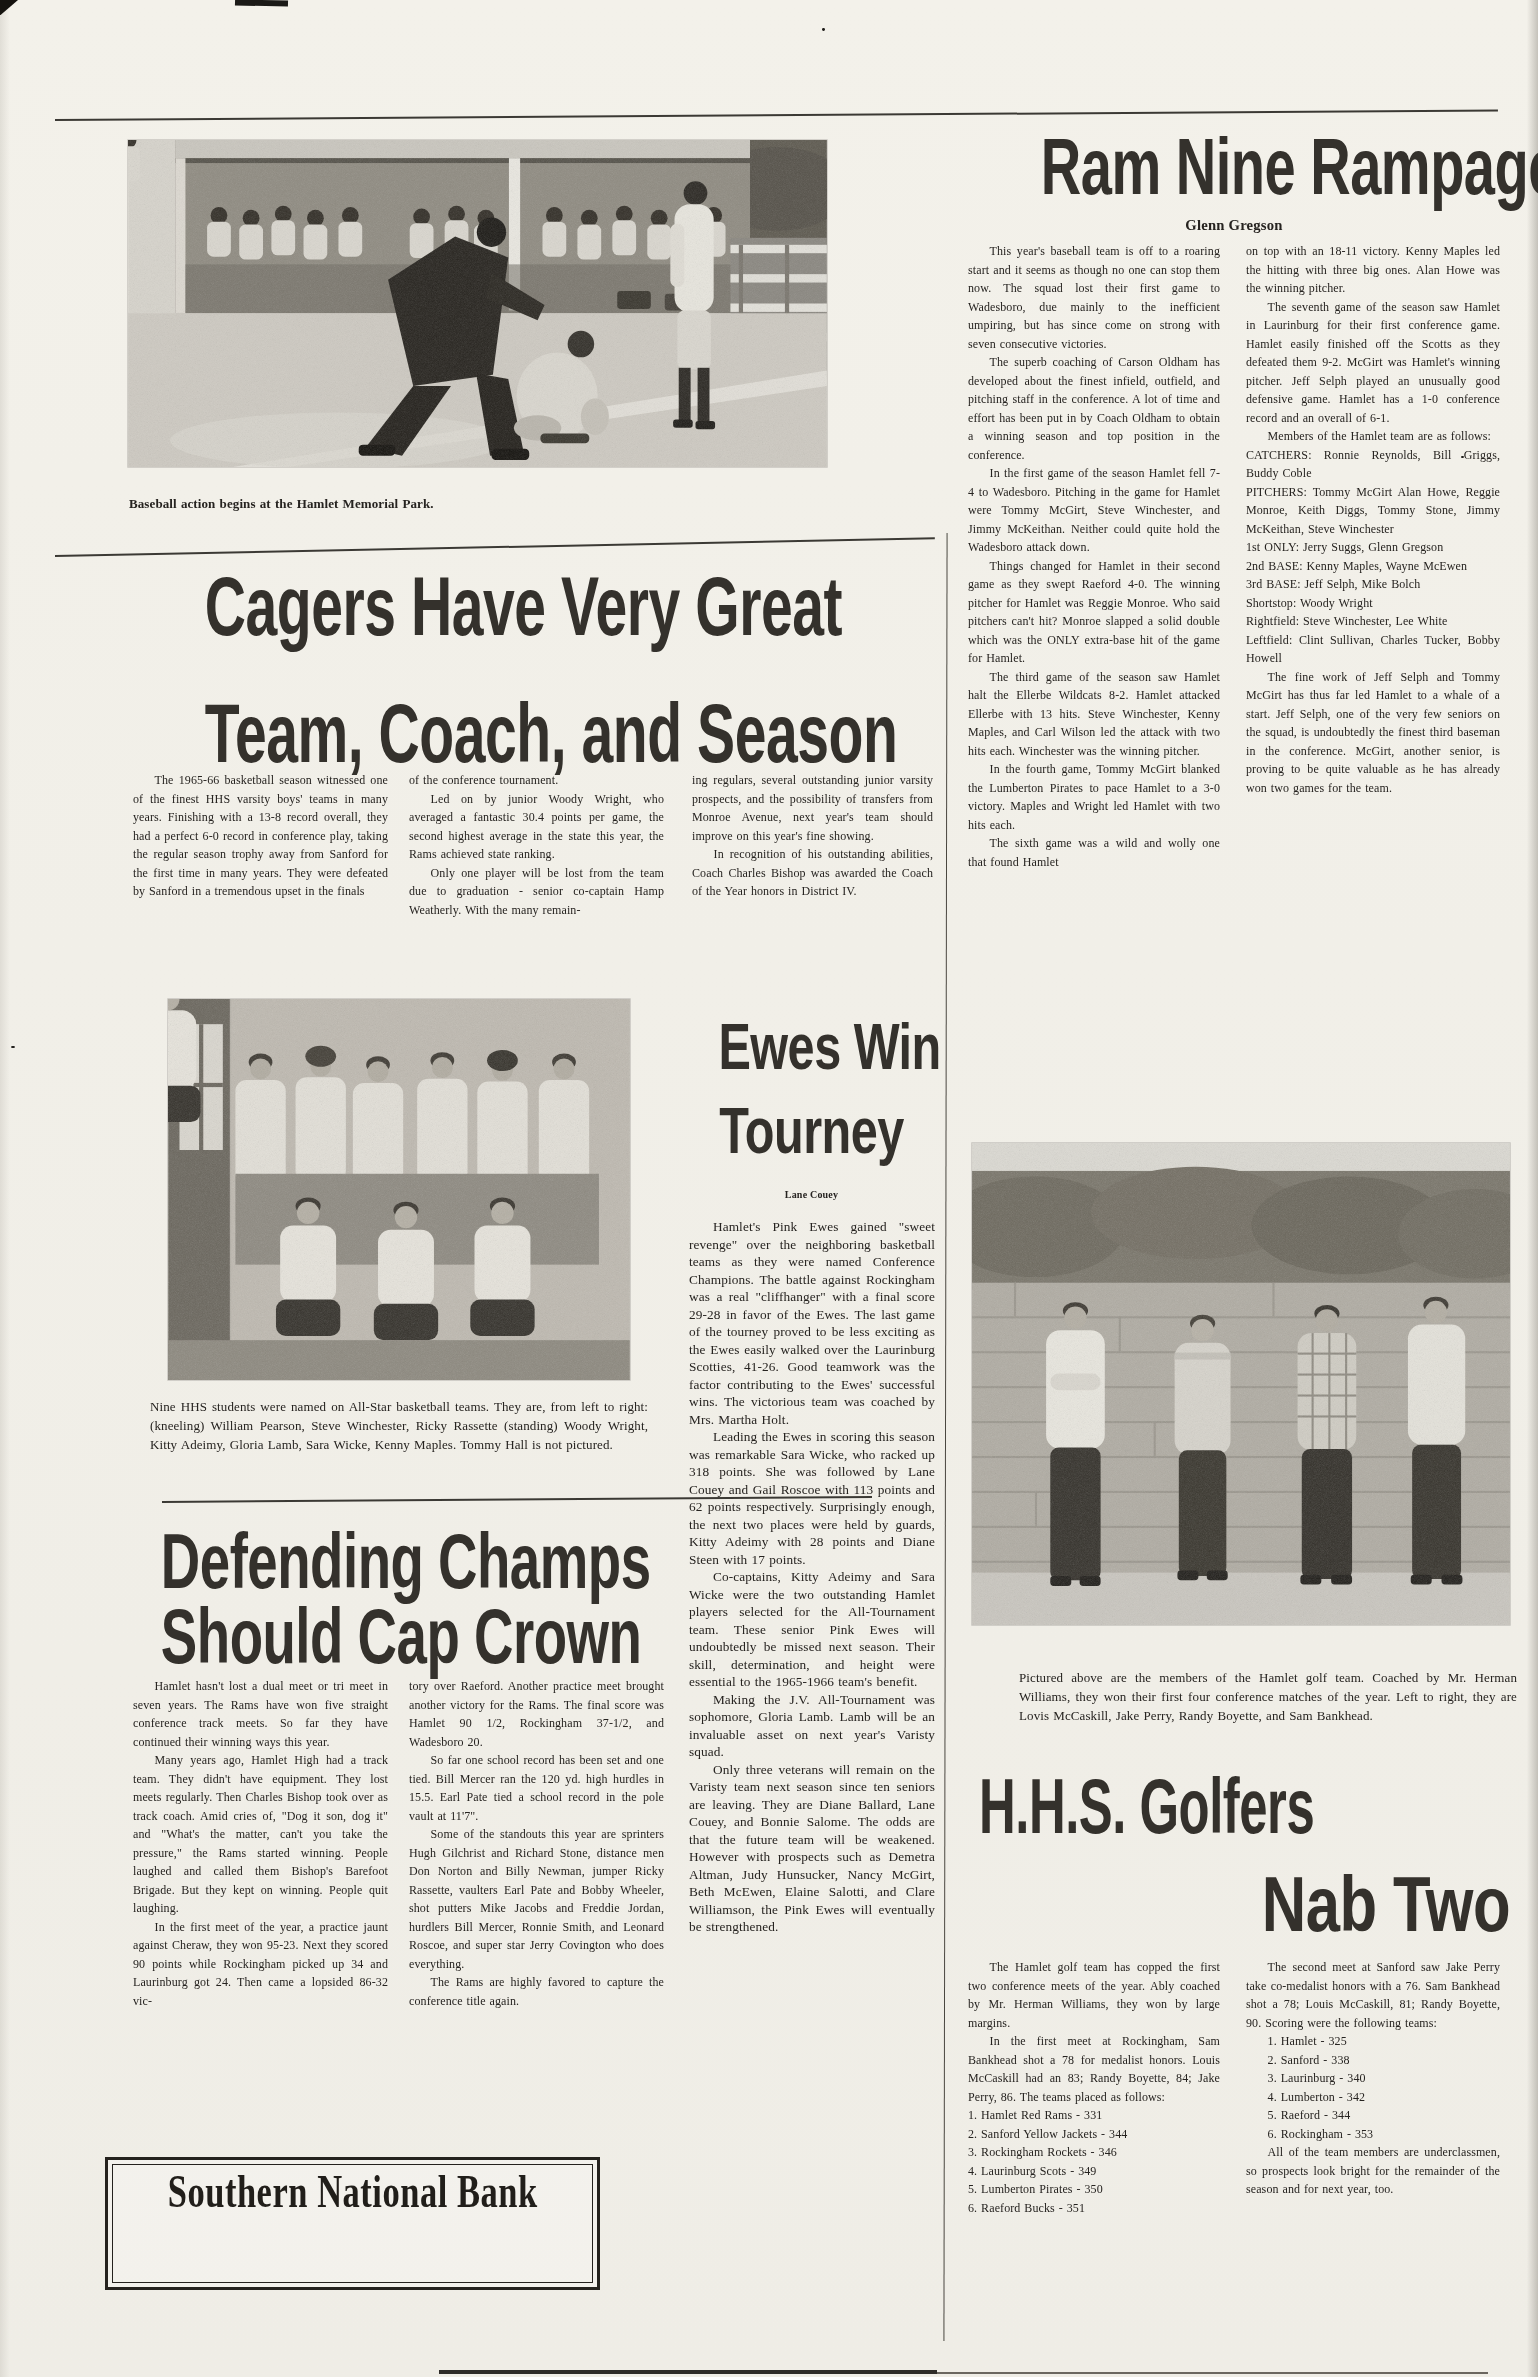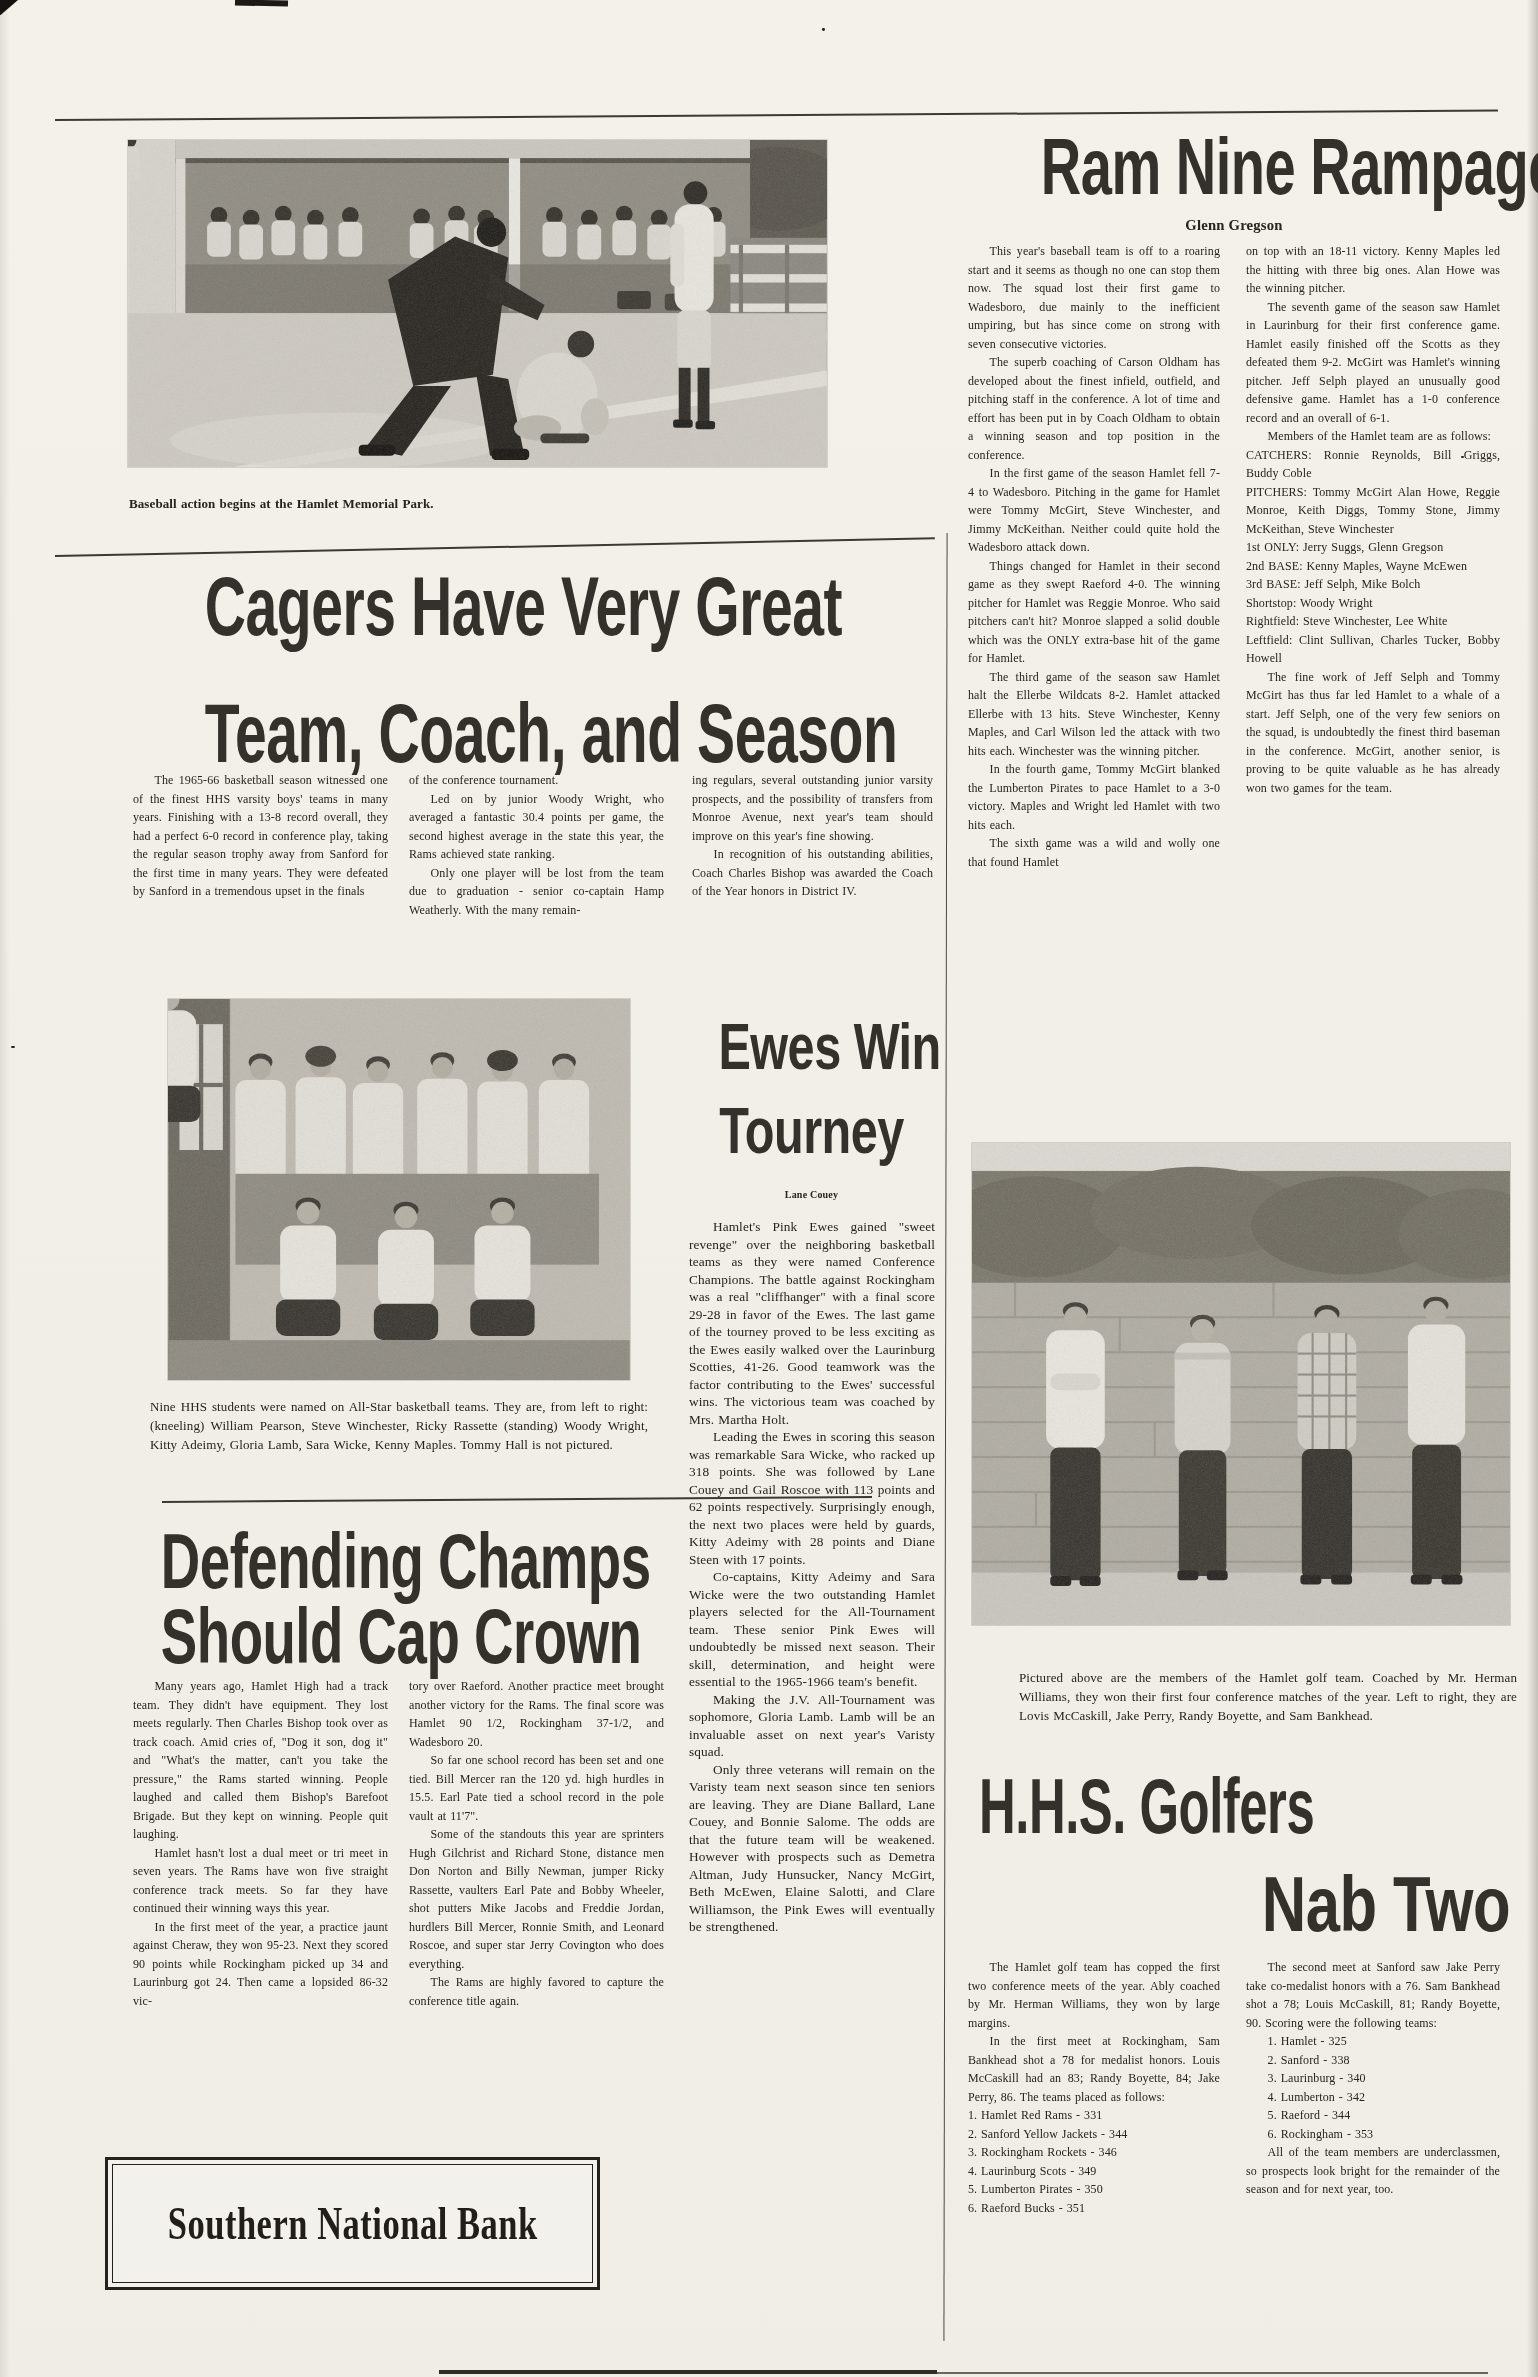--- a/index.html
+++ b/index.html
@@ -22,21 +22,21 @@
   .cap{position:absolute; font-size:13px; line-height:19px; text-align:justify; letter-spacing:0.1px; word-spacing:0.8px;}
   .hl{
     position:absolute; font-family:"Liberation Sans", sans-serif; font-weight:700;
     color:#34312c; white-space:nowrap; letter-spacing:-0.7px; line-height:1;
   }
   .hl.center{text-align:center;}
   .byline{position:absolute; font-weight:bold; font-size:14.7px; text-align:center; letter-spacing:0.2px;}
   .photo{position:absolute; overflow:hidden; box-shadow:0 0 0 0.7px rgba(60,56,50,.25);}
   .photo svg{display:block;}
   #ad-outer{position:absolute; border:3.5px solid #25221e; background:rgba(255,255,255,.25);}
-  #ad-inner{position:absolute; inset:4.2px; border:1.4px solid #25221e; display:flex; align-items:center; justify-content:center;}
+  #ad-inner{position:absolute; inset:4.2px; border:1.4px solid #25221e; display:flex; align-items:flex-start; justify-content:center;}
   #ad-text{font-family:"Liberation Serif", serif; font-weight:700; font-size:46px; color:#211e1a;
     transform:scaleX(.75); white-space:nowrap; letter-spacing:0.7px;}
   .speck{position:absolute; background:#1c1a17; border-radius:50%;}
 </style>
 </head>
 <body>
 
 <div id="page">
 
   <svg width="0" height="0" style="position:absolute" aria-hidden="true">
@@ -238,22 +238,22 @@
       <p class="ind">Hamlet's Pink Ewes gained "sweet revenge" over the neighboring basketball teams as they were named Conference Champions.  The battle against Rockingham was a real "cliffhanger" with a final score 29-28 in favor of the Ewes.  The last game of the tourney proved to be less exciting as the Ewes easily walked over the Laurinburg Scotties, 41-26.  Good teamwork was the factor contributing to the Ewes' successful wins. The victorious team was coached by Mrs. Martha Holt.</p>
       <p class="ind">Leading the Ewes in scoring this season was remarkable Sara Wicke, who racked up 318 points. She was followed by Lane Couey and Gail Roscoe with 113 points and 62 points respectively. Surprisingly enough, the next two places were held by guards, Kitty Adeimy with 28 points and Diane Steen with 17 points.</p>
       <p class="ind">Co-captains, Kitty Adeimy and Sara Wicke were the two outstanding Hamlet players selected for the All-Tournament team. These senior Pink Ewes will undoubtedly be missed next season. Their skill, determination, and height were essential to the 1965-1966 team's benefit.</p>
       <p class="ind">Making the J.V. All-Tournament was sophomore, Gloria Lamb.  Lamb will be an invaluable asset on next year's Varisty squad.</p>
       <p class="ind">Only three veterans will remain on the Varisty team next season since ten seniors are leaving.  They are Diane Ballard, Lane Couey, and Bonnie Salome. The odds are that the future team will be weakened. However with prospects such as Demetra Altman, Judy Hunsucker, Nancy McGirt, Beth McEwen, Elaine Salotti, and Clare Williamson, the Pink Ewes will eventually be strengthened.</p>
     </div>
 
   <div class="hl center" style="left:77px;top:1522px;width:559px;font-size:78px;transform:scaleX(.7);">Defending Champs</div>
   <div class="hl center" style="left:77px;top:1597px;width:559px;font-size:78px;transform:scaleX(.7);">Should Cap Crown</div>
   <div class="col" style="left:133px;top:1677px;width:255px;">
+      <p class="ind">Hamlet hasn't lost a dual meet or tri meet in seven years. The Rams have won five straight conference track meets. So far they have continued their winning ways this year.</p>
       <p class="ind">Many years ago, Hamlet High had a track team. They didn't have equipment. They lost meets regularly. Then Charles Bishop took over as track coach. Amid cries of, "Dog it son, dog it" and "What's the matter, can't you take the pressure," the Rams started winning. People laughed and called them Bishop's Barefoot Brigade. But they kept on winning. People quit laughing.</p>
-      <p class="ind">Hamlet hasn't lost a dual meet or tri meet in seven years. The Rams have won five straight conference track meets. So far they have continued their winning ways this year.</p>
       <p class="ind">In the first meet of the year, a practice jaunt against Cheraw, they won 95-23. Next they scored 90 points while Rockingham picked up 34 and Laurinburg got 24. Then came a lopsided 86-32 vic-</p>
     </div>
   <div class="col" style="left:409px;top:1677px;width:255px;">
       <p>tory over Raeford. Another practice meet brought another victory for the Rams. The final score was Hamlet 90 1/2, Rockingham 37-1/2, and Wadesboro 20.</p>
       <p class="ind">So far one school record has been set and one tied. Bill Mercer ran the 120 yd. high hurdles in 15.5. Earl Pate tied a school record in the pole vault at 11'7".</p>
       <p class="ind">Some of the standouts this year are sprinters Hugh Gilchrist and Richard Stone, distance men Don Norton and Billy Newman, jumper Ricky Rassette, vaulters Earl Pate and Bobby Wheeler, shot putters Mike Jacobs and Freddie Jordan, hurdlers Bill Mercer, Ronnie Smith, and Leonard Roscoe, and super star Jerry Covington who does everything.</p>
       <p class="ind">The Rams are highly favored to capture the conference title again.</p>
     </div>
 
   <div class="photo" style="left:972px;top:1143px;width:538px;height:482px;">

